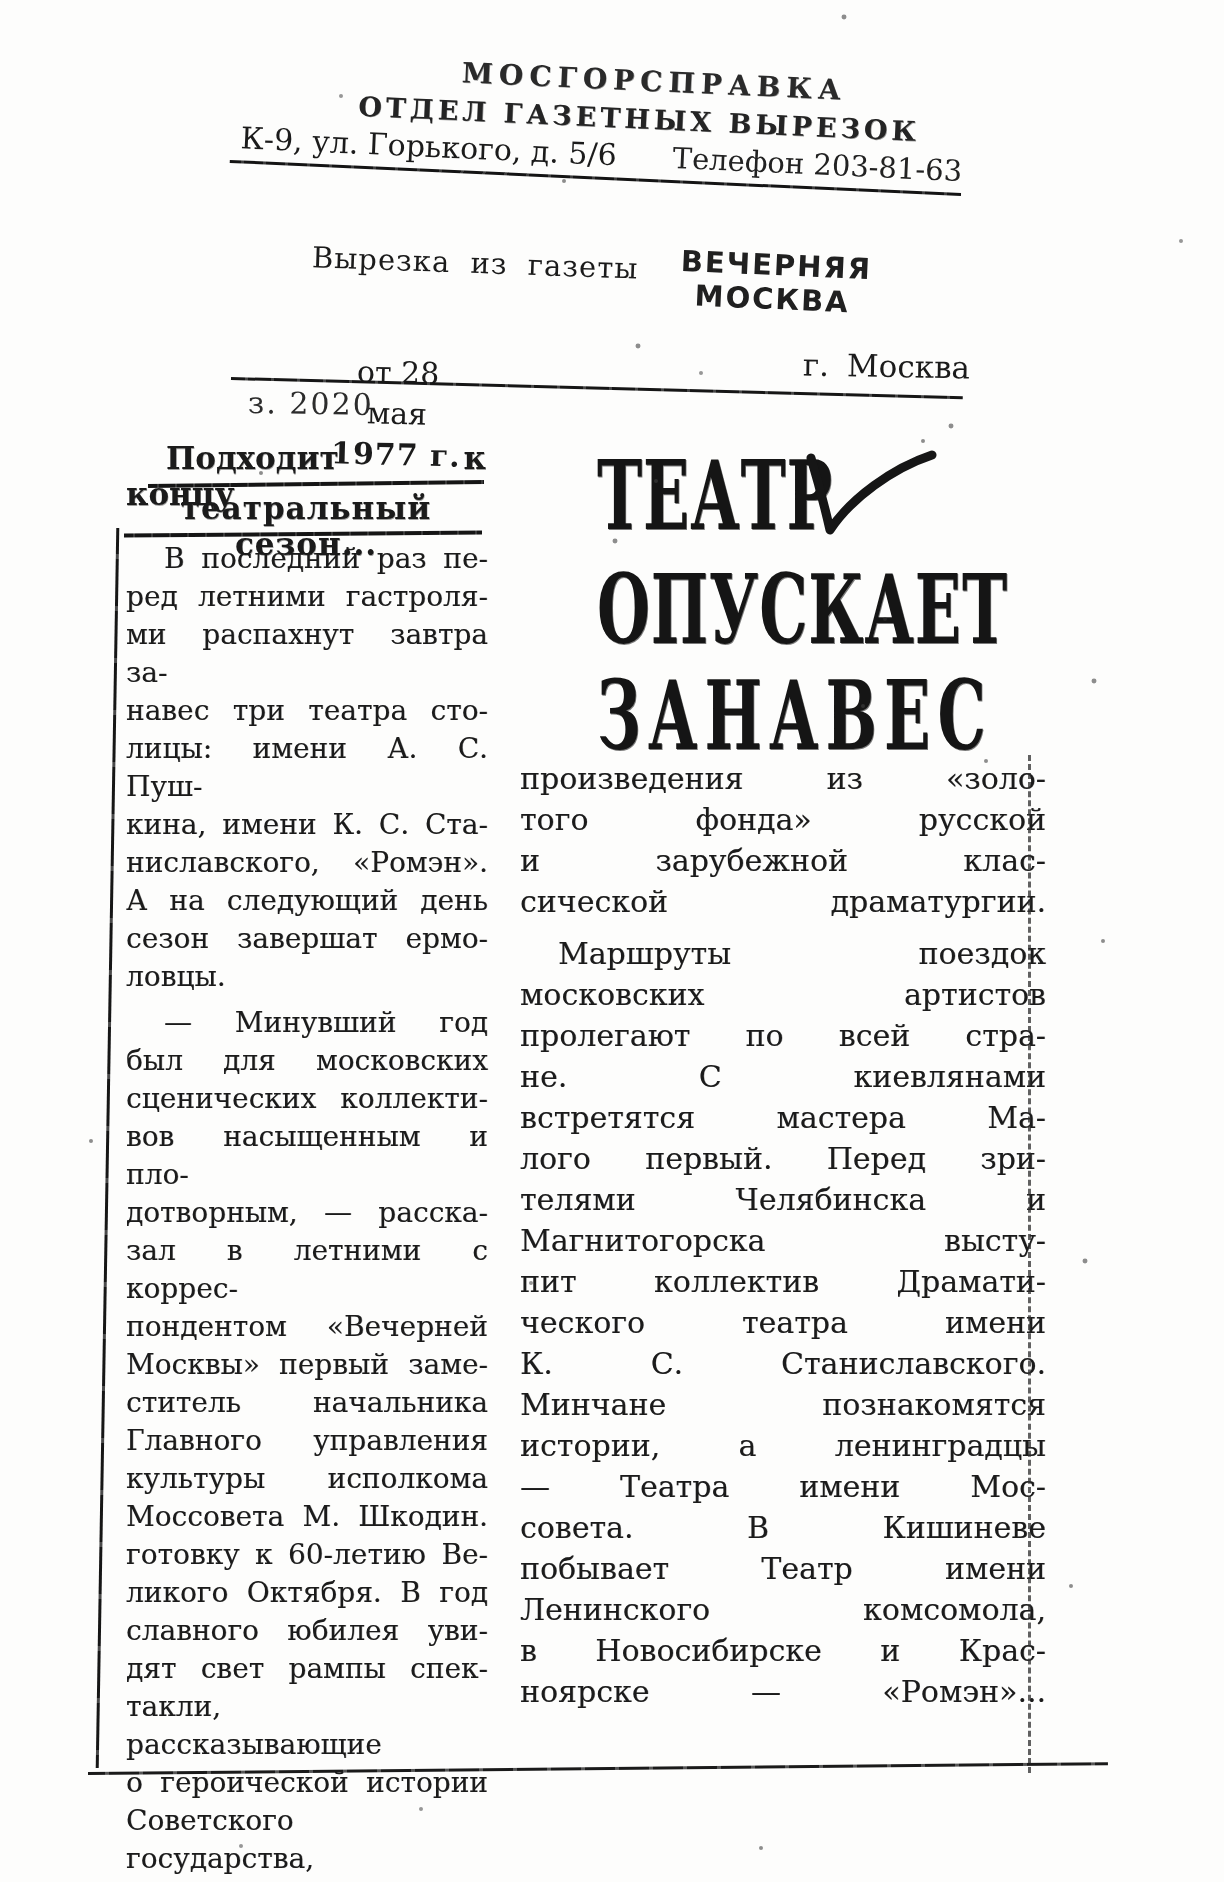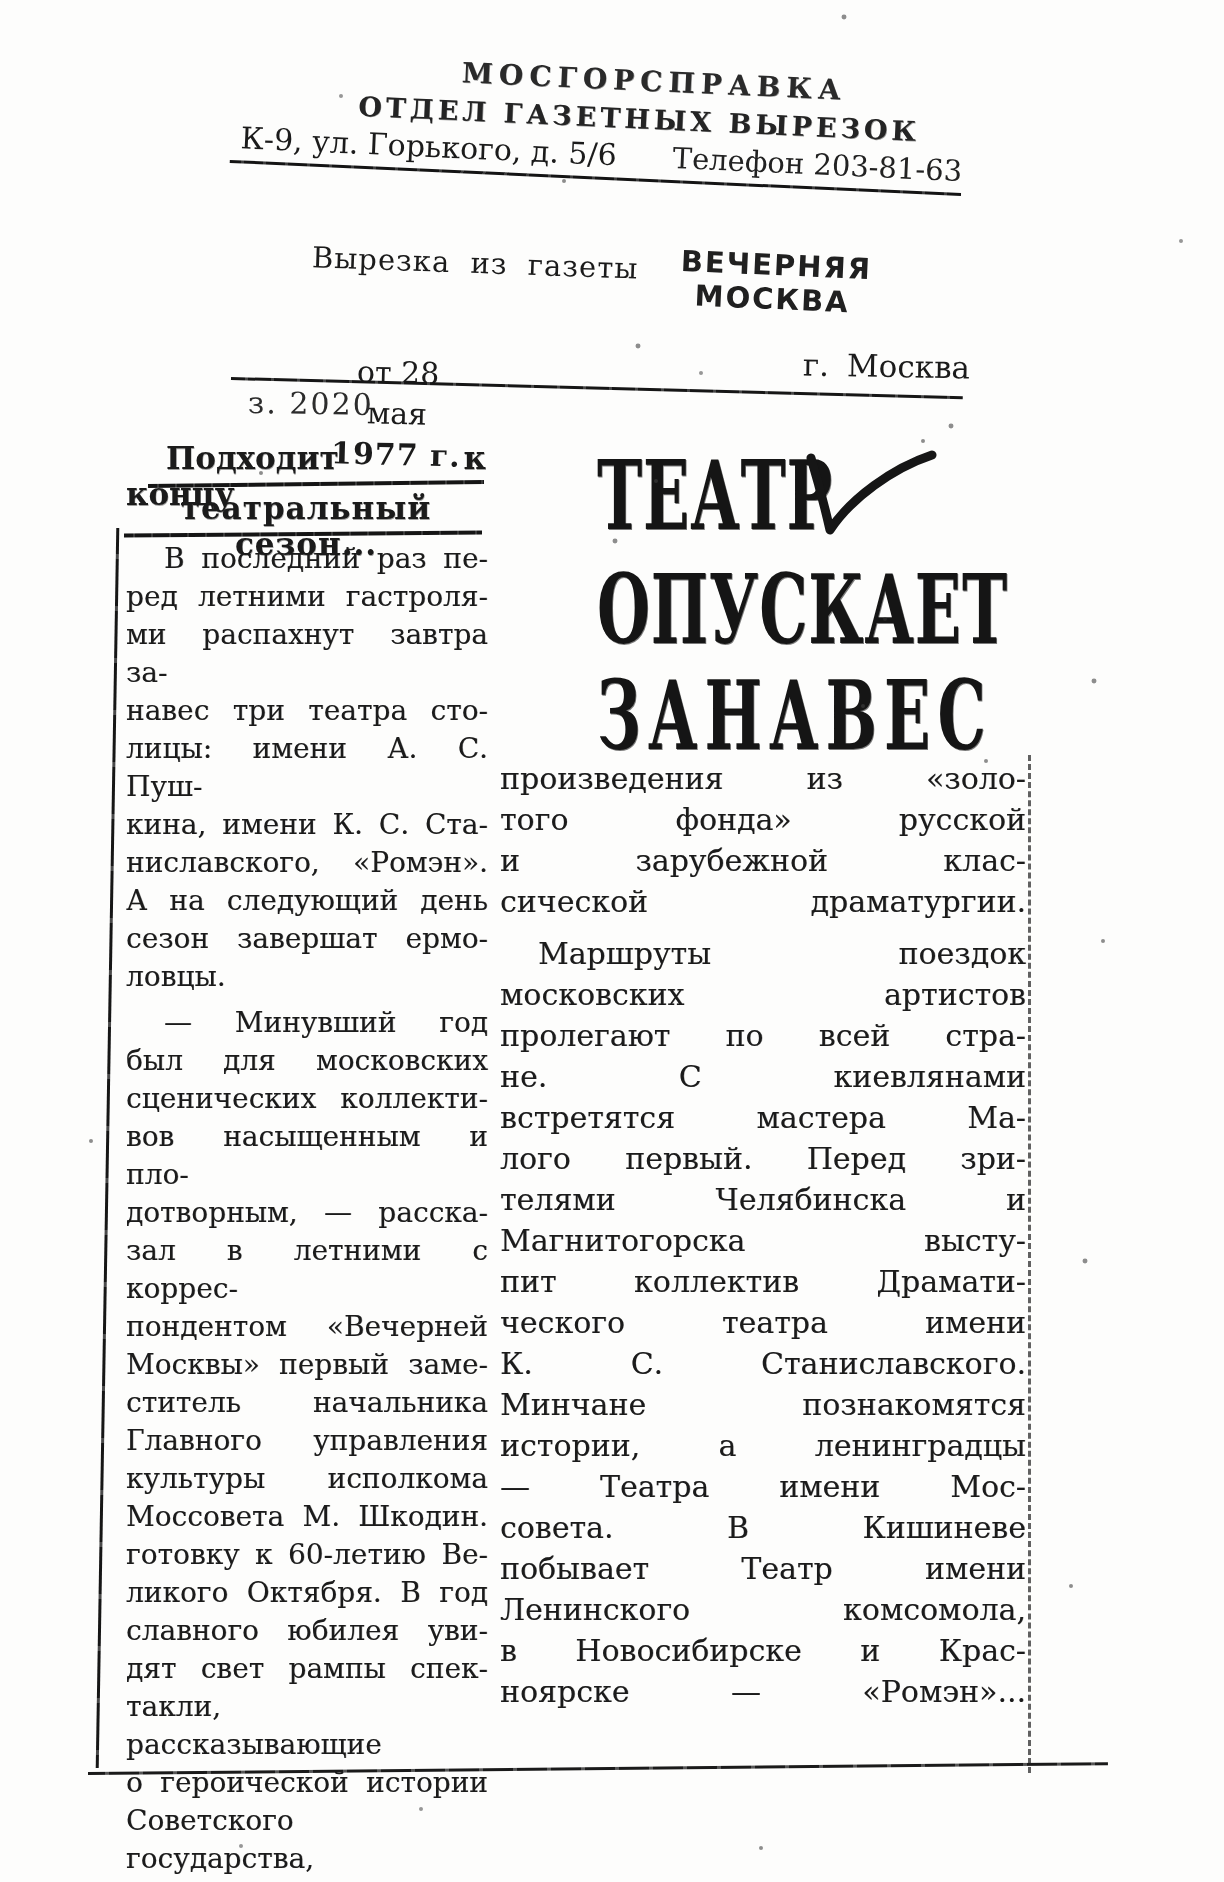--- a/index.html
+++ b/index.html
@@ -51,21 +51,21 @@
 
   .col .para { margin:0; }
   .col .para + .para { margin-top:8px; }
   .line { text-align:justify; text-align-last:justify; white-space:normal;
           text-shadow:0.45px 0.45px 0 rgba(25,25,25,.38); }
   .line.indent { text-indent:38px; }
   .line.noju { text-align-last:left; }
 
   .left-col  { position:absolute; left:126px; top:540px; width:362px;
                font-size:28px; line-height:38px; word-spacing:3px; }
-  .right-col { position:absolute; left:500px; top:758px; width:526px;
+  .right-col { position:absolute; left:520px; top:758px; width:526px;
                font-size:30px; line-height:41px; word-spacing:4px; }
   .right-col .para + .para { margin-top:11px; }
 
   .headline { position:absolute; left:597px; top:440px; width:440px; }
   .h-line { position:absolute; left:0; font-weight:bold; font-size:78px; line-height:78px;
             transform:scale(0.78,1.22); transform-origin:top left; letter-spacing:1px;
             color:#151515; text-shadow:1px 1px 0 rgba(15,15,15,.55); white-space:nowrap; }
   .h1 { top:8px; }
   .h2 { top:122px; }
   .h3 { top:228px; letter-spacing:9px; }

